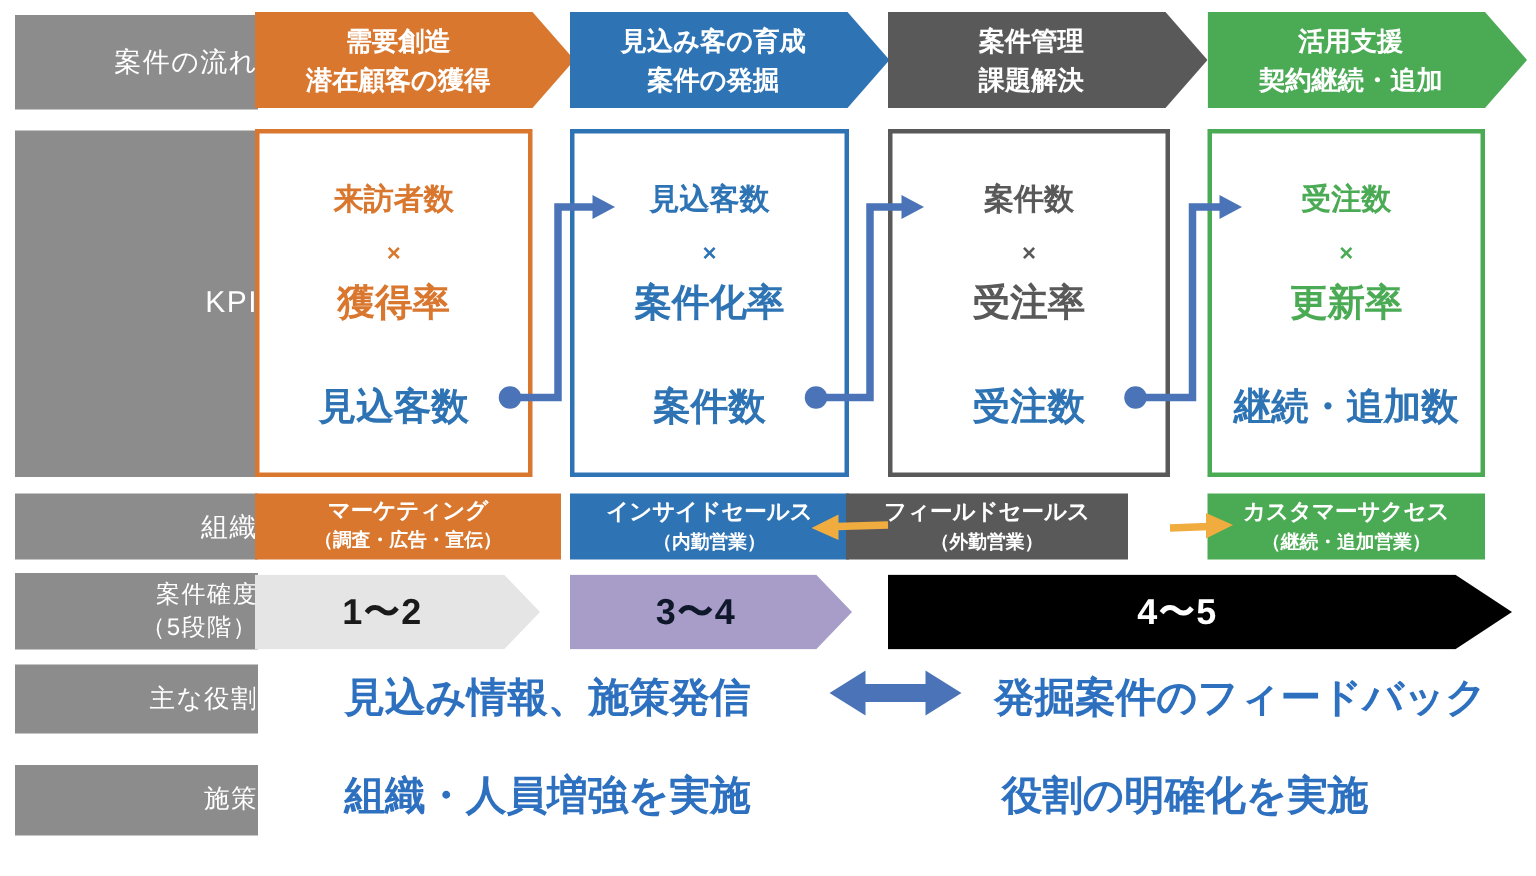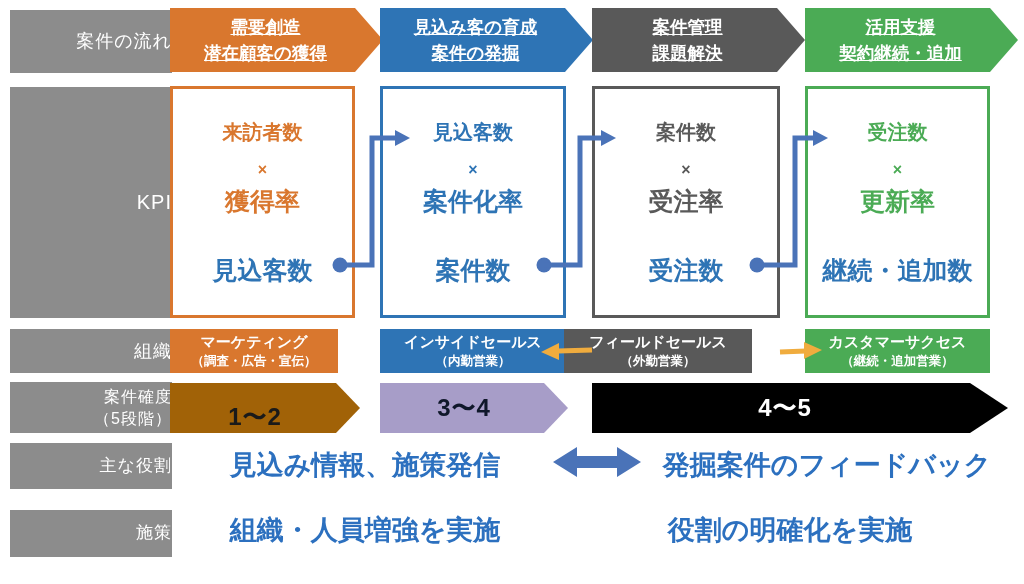--- a/index.html
+++ b/index.html
@@ -10,21 +10,21 @@
   
   .rowlabel { position:absolute; left:10px; width:162px; background:#8c8c8c;
     color:#ffffff; display:flex; flex-direction:column; align-items:flex-end; justify-content:center;
     font-size:18px; line-height:1.35; letter-spacing:1px; }
   .rowlabel.small { font-size:16px; }
 
   
   .banner { position:absolute; top:8px; height:64px; color:#fff; font-weight:bold; font-size:17.5px;
     display:flex; flex-direction:column; align-items:center; justify-content:center; line-height:1.5;
     clip-path:polygon(0 0, calc(100% - 28px) 0, 100% 50%, calc(100% - 28px) 100%, 0 100%);
-    padding-right:22px; text-align:center;text-decoration:underline; }
+    padding-right:22px; text-align:center; }
   .banner.s1 { background:#d9772e; }
   .banner.s2 { background:#2e74b5; }
   .banner.s3 { background:#595959; }
   .banner.s4 { background:#4bab55; }
 
   
   .kpibox { position:absolute; top:86px; height:232px; background:#fff; border:3px solid; }
   .kpibox.s1 { border-color:#d9772e; }
   .kpibox.s2 { border-color:#2e74b5; }
   .kpibox.s3 { border-color:#595959; }
@@ -42,21 +42,21 @@
     display:flex; flex-direction:column; align-items:center; justify-content:center; line-height:1.35; }
   .orgbox .l1 { font-weight:bold; font-size:15px; }
   .orgbox .l2 { font-weight:bold; font-size:12.5px; }
   .orgbox.s1 { background:#d9772e; } .orgbox.s2 { background:#2e74b5; }
   .orgbox.s3 { background:#595959; } .orgbox.s4 { background:#4bab55; }
 
   
   .prob { position:absolute; top:383px; height:50px; display:flex; align-items:center; justify-content:center;
     font-weight:bold; font-size:24px; letter-spacing:1px;
     clip-path:polygon(0 0, calc(100% - 24px) 0, 100% 50%, calc(100% - 24px) 100%, 0 100%); padding-right:20px; }
-  .prob.p1 { background:#a16207; color:#1a1a1a;align-items:flex-end; }
+  .prob.p1 { background:#e5e5e5; color:#1a1a1a; }
   .prob.p2 { background:#a79dc8; color:#0f172a; }
   .prob.p3 { background:#000000; color:#ffffff;
     clip-path:polygon(0 0, calc(100% - 38px) 0, 100% 50%, calc(100% - 38px) 100%, 0 100%); padding-right:30px; }
 
   
   .bigblue { position:absolute; color:#2c70bf; font-weight:bold; font-size:27px; text-align:center; white-space:nowrap; }
 
   .overlay { position:absolute; left:0; top:0; width:1024px; height:584px; pointer-events:none; }
 </style>
 </head>
@@ -119,21 +119,21 @@
     <span class="kpi-f2 c-gray">受注率</span>
     <span class="kpi-res">受注数</span>
   </div>
   <div class="kpibox s4" style="left:805px;width:185px;">
     <span class="kpi-f1 c-green">受注数</span>
     <span class="kpi-x c-green">×</span>
     <span class="kpi-f2 c-green">更新率</span>
     <span class="kpi-res">継続・追加数</span>
   </div>
 
-  <div class="orgbox s1" style="left:170px;width:168px;">
+  <div class="orgbox s1" style="left:170px;width:204px;font-family:Liberation Mono, monospace;">
     <span class="l1">マーケティング</span>
     <span class="l2">（調査・広告・宣伝）</span>
   </div>
   <div class="orgbox s2" style="left:380px;width:186px;">
     <span class="l1">インサイドセールス</span>
     <span class="l2">（内勤営業）</span>
   </div>
   <div class="orgbox s3" style="left:564px;width:188px;">
     <span class="l1">フィールドセールス</span>
     <span class="l2">（外勤営業）</span>

